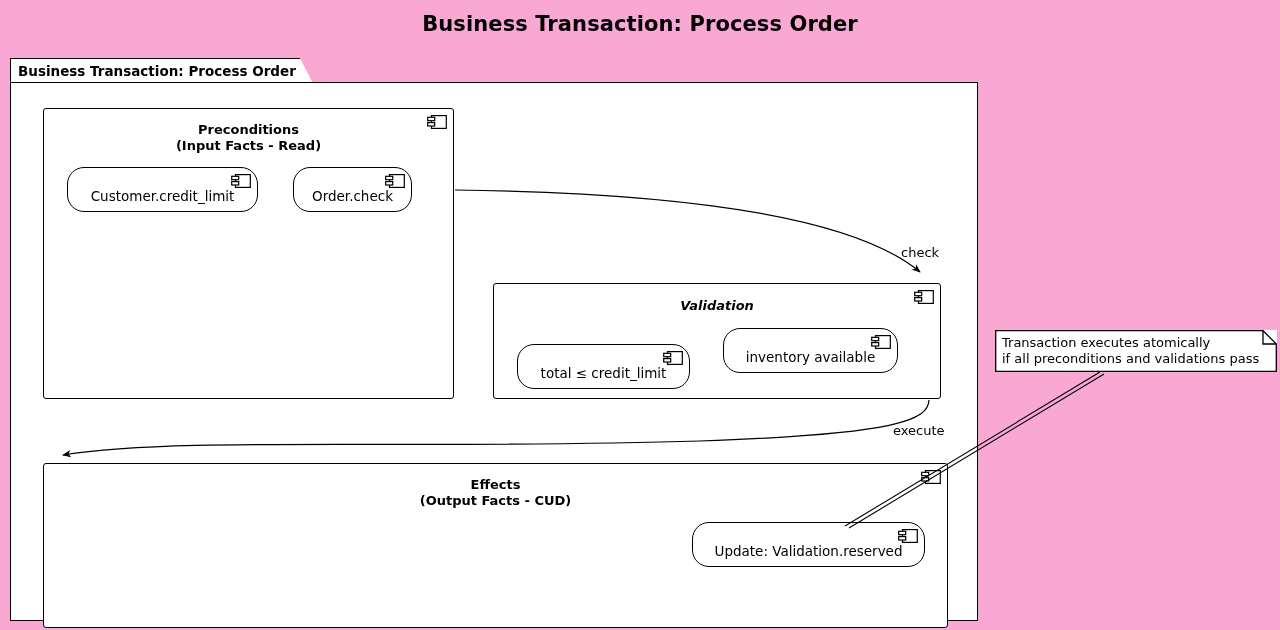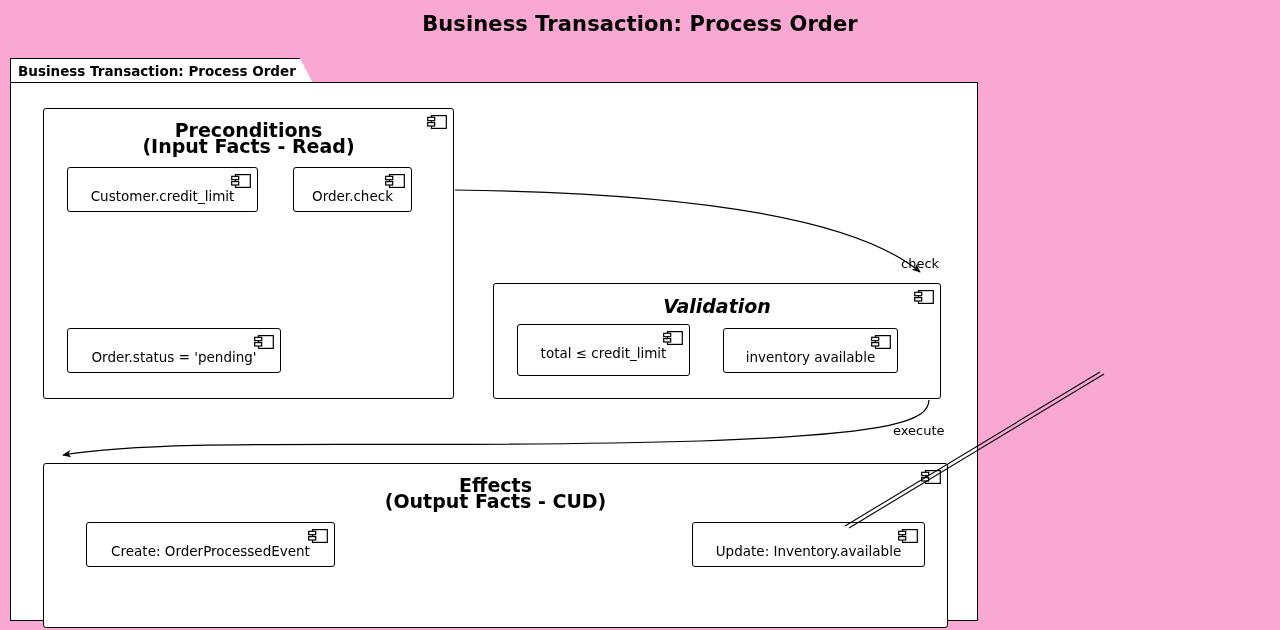--- a/index.html
+++ b/index.html
@@ -65,31 +65,31 @@
     font-weight: bold;
     white-space: nowrap;
     clip-path: polygon(0 0, calc(100% - 13px) 0, 100% 100%, 0 100%);
   }
 
   
   .cmp {
     position: absolute;
     box-sizing: border-box;
     border: 1.3px solid #000;
-    border-radius: 3px;
+    border-radius: 17px;
     background: #fff;
   }
   .cmp.group { border-radius: 3px; }
 
   .cmp-title {
     position: absolute;
     left: 0;
     right: 0;
     text-align: center;
-    font-size: 19px;
+    font-size: 13px;
     font-weight: bold;
     line-height: 16px;
     white-space: pre-line;
   }
   .cmp-label {
     position: absolute;
     left: 0;
     right: 0;
     text-align: center;
     font-size: 13.5px;
@@ -181,43 +181,33 @@
       <span class="comp-icon">
         <svg viewBox="0 0 20 14" width="20" height="14">
           <rect x="4.5" y="0.6" width="14.8" height="12.8" fill="#fff" stroke="#000" stroke-width="1.2"></rect>
           <rect x="0.7" y="2.3" width="7" height="3.4" fill="#fff" stroke="#000" stroke-width="1.2"></rect>
           <rect x="0.7" y="7.6" width="7" height="3.4" fill="#fff" stroke="#000" stroke-width="1.2"></rect>
         </svg>
       </span>
       <div class="cmp-label" style="top:20px;">Order.check</div>
     </div>
 
-    <div class="cmp" style="left:23px; top:219px; width:214px; height:45px;">
-      <span class="comp-icon">
-        <svg viewBox="0 0 20 14" width="20" height="14">
-          <rect x="4.5" y="0.6" width="14.8" height="12.8" fill="#fff" stroke="#000" stroke-width="1.2"></rect>
-          <rect x="0.7" y="2.3" width="7" height="3.4" fill="#fff" stroke="#000" stroke-width="1.2"></rect>
-          <rect x="0.7" y="7.6" width="7" height="3.4" fill="#fff" stroke="#000" stroke-width="1.2"></rect>
-        </svg>
-      </span>
-      <div class="cmp-label" style="top:20px;">Order.status = 'pending'</div>
-    </div>
   </div>
 
   <div class="cmp group" style="left:493px; top:283px; width:448px; height:116px;">
     <span class="comp-icon">
       <svg viewBox="0 0 20 14" width="20" height="14">
         <rect x="4.5" y="0.6" width="14.8" height="12.8" fill="#fff" stroke="#000" stroke-width="1.2"></rect>
         <rect x="0.7" y="2.3" width="7" height="3.4" fill="#fff" stroke="#000" stroke-width="1.2"></rect>
         <rect x="0.7" y="7.6" width="7" height="3.4" fill="#fff" stroke="#000" stroke-width="1.2"></rect>
       </svg>
     </span>
     <div class="cmp-title" style="top:14px;font-style:italic;">Validation</div>
 
-    <div class="cmp" style="left:23px; top:40px; width:173px; height:52px;padding-left:17px;">
+    <div class="cmp" style="left:23px; top:60px; width:173px; height:45px;padding-left:17px;">
       <span class="comp-icon">
         <svg viewBox="0 0 20 14" width="20" height="14">
           <rect x="4.5" y="0.6" width="14.8" height="12.8" fill="#fff" stroke="#000" stroke-width="1.2"></rect>
           <rect x="0.7" y="2.3" width="7" height="3.4" fill="#fff" stroke="#000" stroke-width="1.2"></rect>
           <rect x="0.7" y="7.6" width="7" height="3.4" fill="#fff" stroke="#000" stroke-width="1.2"></rect>
         </svg>
       </span>
       <div class="cmp-label" style="top:20px;">total ≤ credit_limit</div>
     </div>
 
@@ -237,57 +227,55 @@
     <span class="comp-icon">
       <svg viewBox="0 0 20 14" width="20" height="14">
         <rect x="4.5" y="0.6" width="14.8" height="12.8" fill="#fff" stroke="#000" stroke-width="1.2"></rect>
         <rect x="0.7" y="2.3" width="7" height="3.4" fill="#fff" stroke="#000" stroke-width="1.2"></rect>
         <rect x="0.7" y="7.6" width="7" height="3.4" fill="#fff" stroke="#000" stroke-width="1.2"></rect>
       </svg>
     </span>
     <div class="cmp-title" style="top:13px;">Effects
 (Output Facts - CUD)</div>
 
-    <div class="cmp" style="left:42px; top:58px; width:249px; height:45px;">
-      <span class="comp-icon">
-        <svg viewBox="0 0 20 14" width="20" height="14">
-          <rect x="4.5" y="0.6" width="14.8" height="12.8" fill="#fff" stroke="#000" stroke-width="1.2"></rect>
-          <rect x="0.7" y="2.3" width="7" height="3.4" fill="#fff" stroke="#000" stroke-width="1.2"></rect>
-          <rect x="0.7" y="7.6" width="7" height="3.4" fill="#fff" stroke="#000" stroke-width="1.2"></rect>
-        </svg>
-      </span>
-      <div class="cmp-label" style="top:20px;">Create: OrderProcessedEvent</div>
-    </div>
 
 
     <div class="cmp" style="left:648px; top:58px; width:233px; height:45px;">
       <span class="comp-icon">
         <svg viewBox="0 0 20 14" width="20" height="14">
           <rect x="4.5" y="0.6" width="14.8" height="12.8" fill="#fff" stroke="#000" stroke-width="1.2"></rect>
           <rect x="0.7" y="2.3" width="7" height="3.4" fill="#fff" stroke="#000" stroke-width="1.2"></rect>
           <rect x="0.7" y="7.6" width="7" height="3.4" fill="#fff" stroke="#000" stroke-width="1.2"></rect>
         </svg>
       </span>
-      <div class="cmp-label" style="top:20px;">Update: Inventory.available</div>
-    </div>
-  </div>
-
+      <div class="cmp-label" style="top:20px;">Update: Validation.reserved</div>
+    </div>
+  </div>
+
+  <div class="note">
+    <svg width="282" height="42" style="position:absolute;left:0;top:0;">
+      <path d="M 0.7 0.7 L 268 0.7 L 281.3 14 L 281.3 41.3 L 0.7 41.3 Z" fill="#ffffff" stroke="#000000" stroke-width="1.3"></path>
+      <path d="M 268 0.7 L 268 14 L 281.3 14" fill="none" stroke="#000000" stroke-width="1.3"></path>
+    </svg>
+    <div class="note-text">Transaction executes atomically
+if all preconditions and validations pass</div>
+  </div>
 
   <svg id="edges">
     <defs>
       <marker id="arrow" viewBox="0 0 10 10" refX="9" refY="5" markerWidth="7" markerHeight="7" orient="auto-start-reverse">
         <path d="M 0 0.8 L 10 5 L 0 9.2 L 2.6 5 Z" fill="#000000"></path>
       </marker>
     </defs>
 
     <path d="M 455 190 C 620 192, 840 205, 920 272" fill="none" stroke="#000000" stroke-width="1.25" marker-end="url(#arrow)"></path>
 
     <path d="M 929 400 C 928 420, 900 434, 700 441 C 420 450, 180 436, 63 455" fill="none" stroke="#000000" stroke-width="1.25" marker-end="url(#arrow)"></path>
 
     <path d="M 1100 372 L 845 526" fill="none" stroke="#000000" stroke-width="1.1"></path>
     <path d="M 1104 374 L 849 528" fill="none" stroke="#000000" stroke-width="1.1"></path>
   </svg>
 
-  <div class="edge-label" style="left:901px; top:256px;">check</div>
+  <div class="edge-label" style="left:901px; top:245px;">check</div>
 
   <div class="edge-label" style="left:893px; top:423px;">execute</div>
 
 </div>
 
 </body></html>

